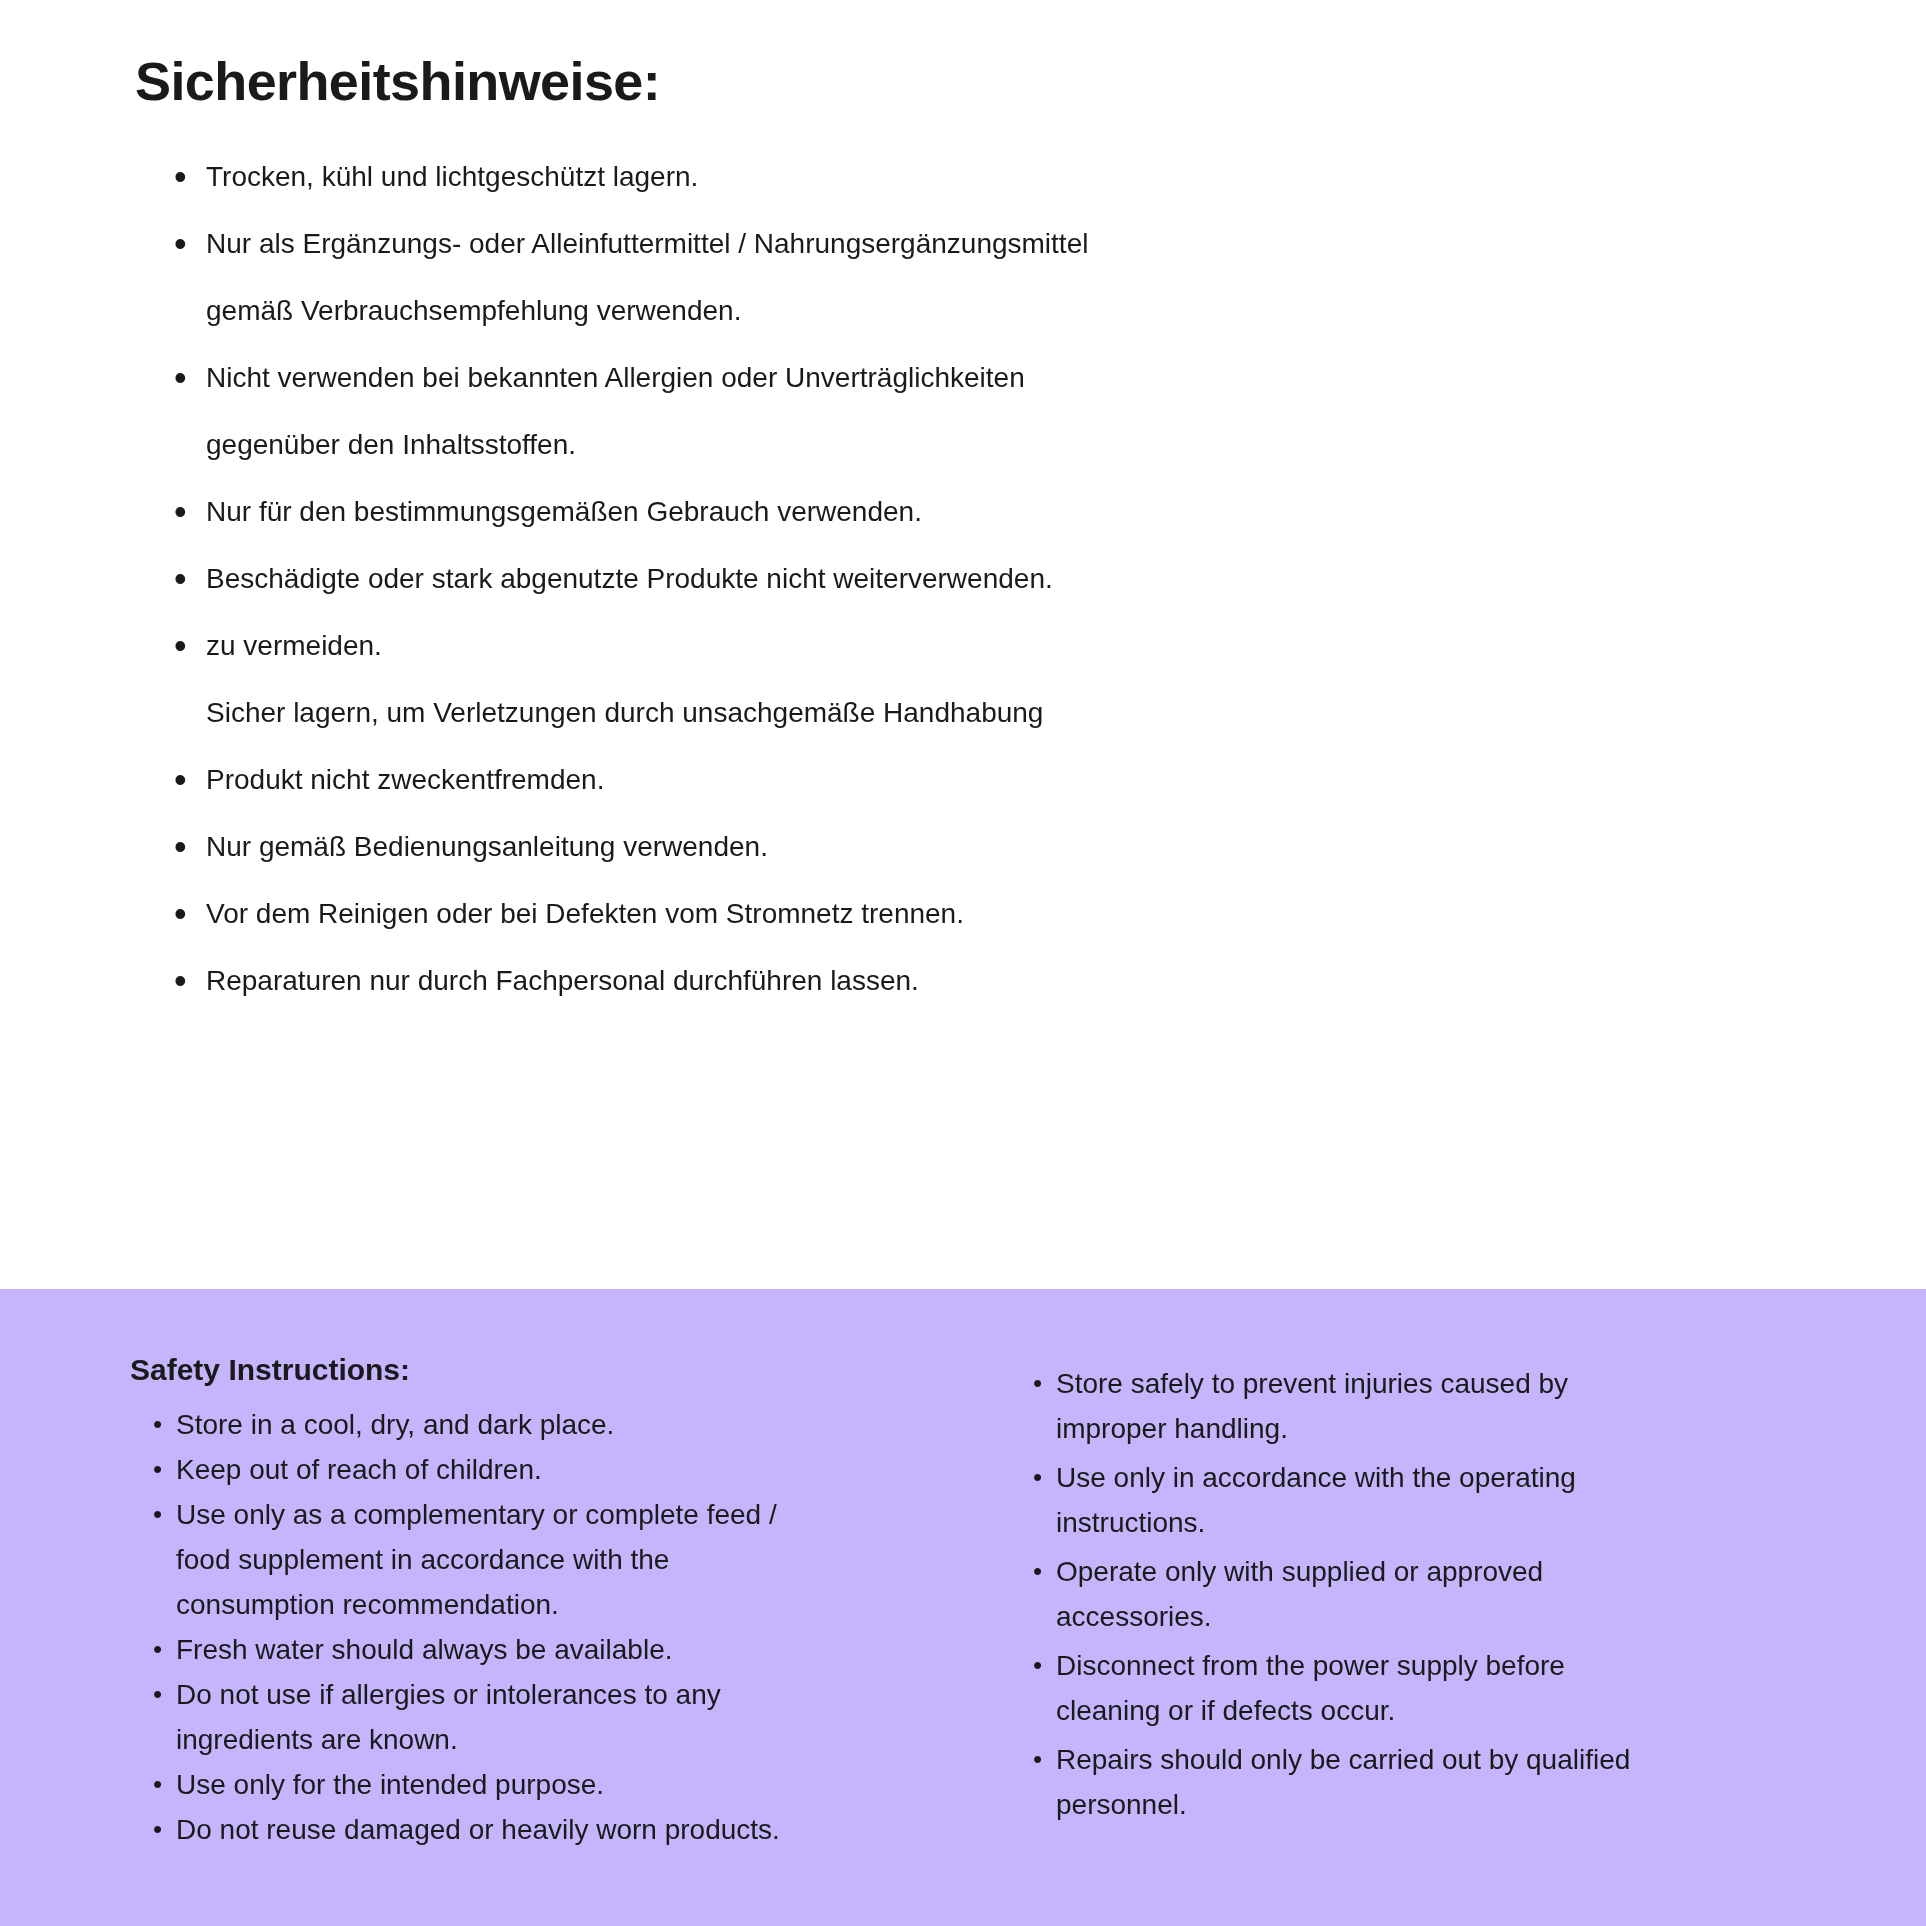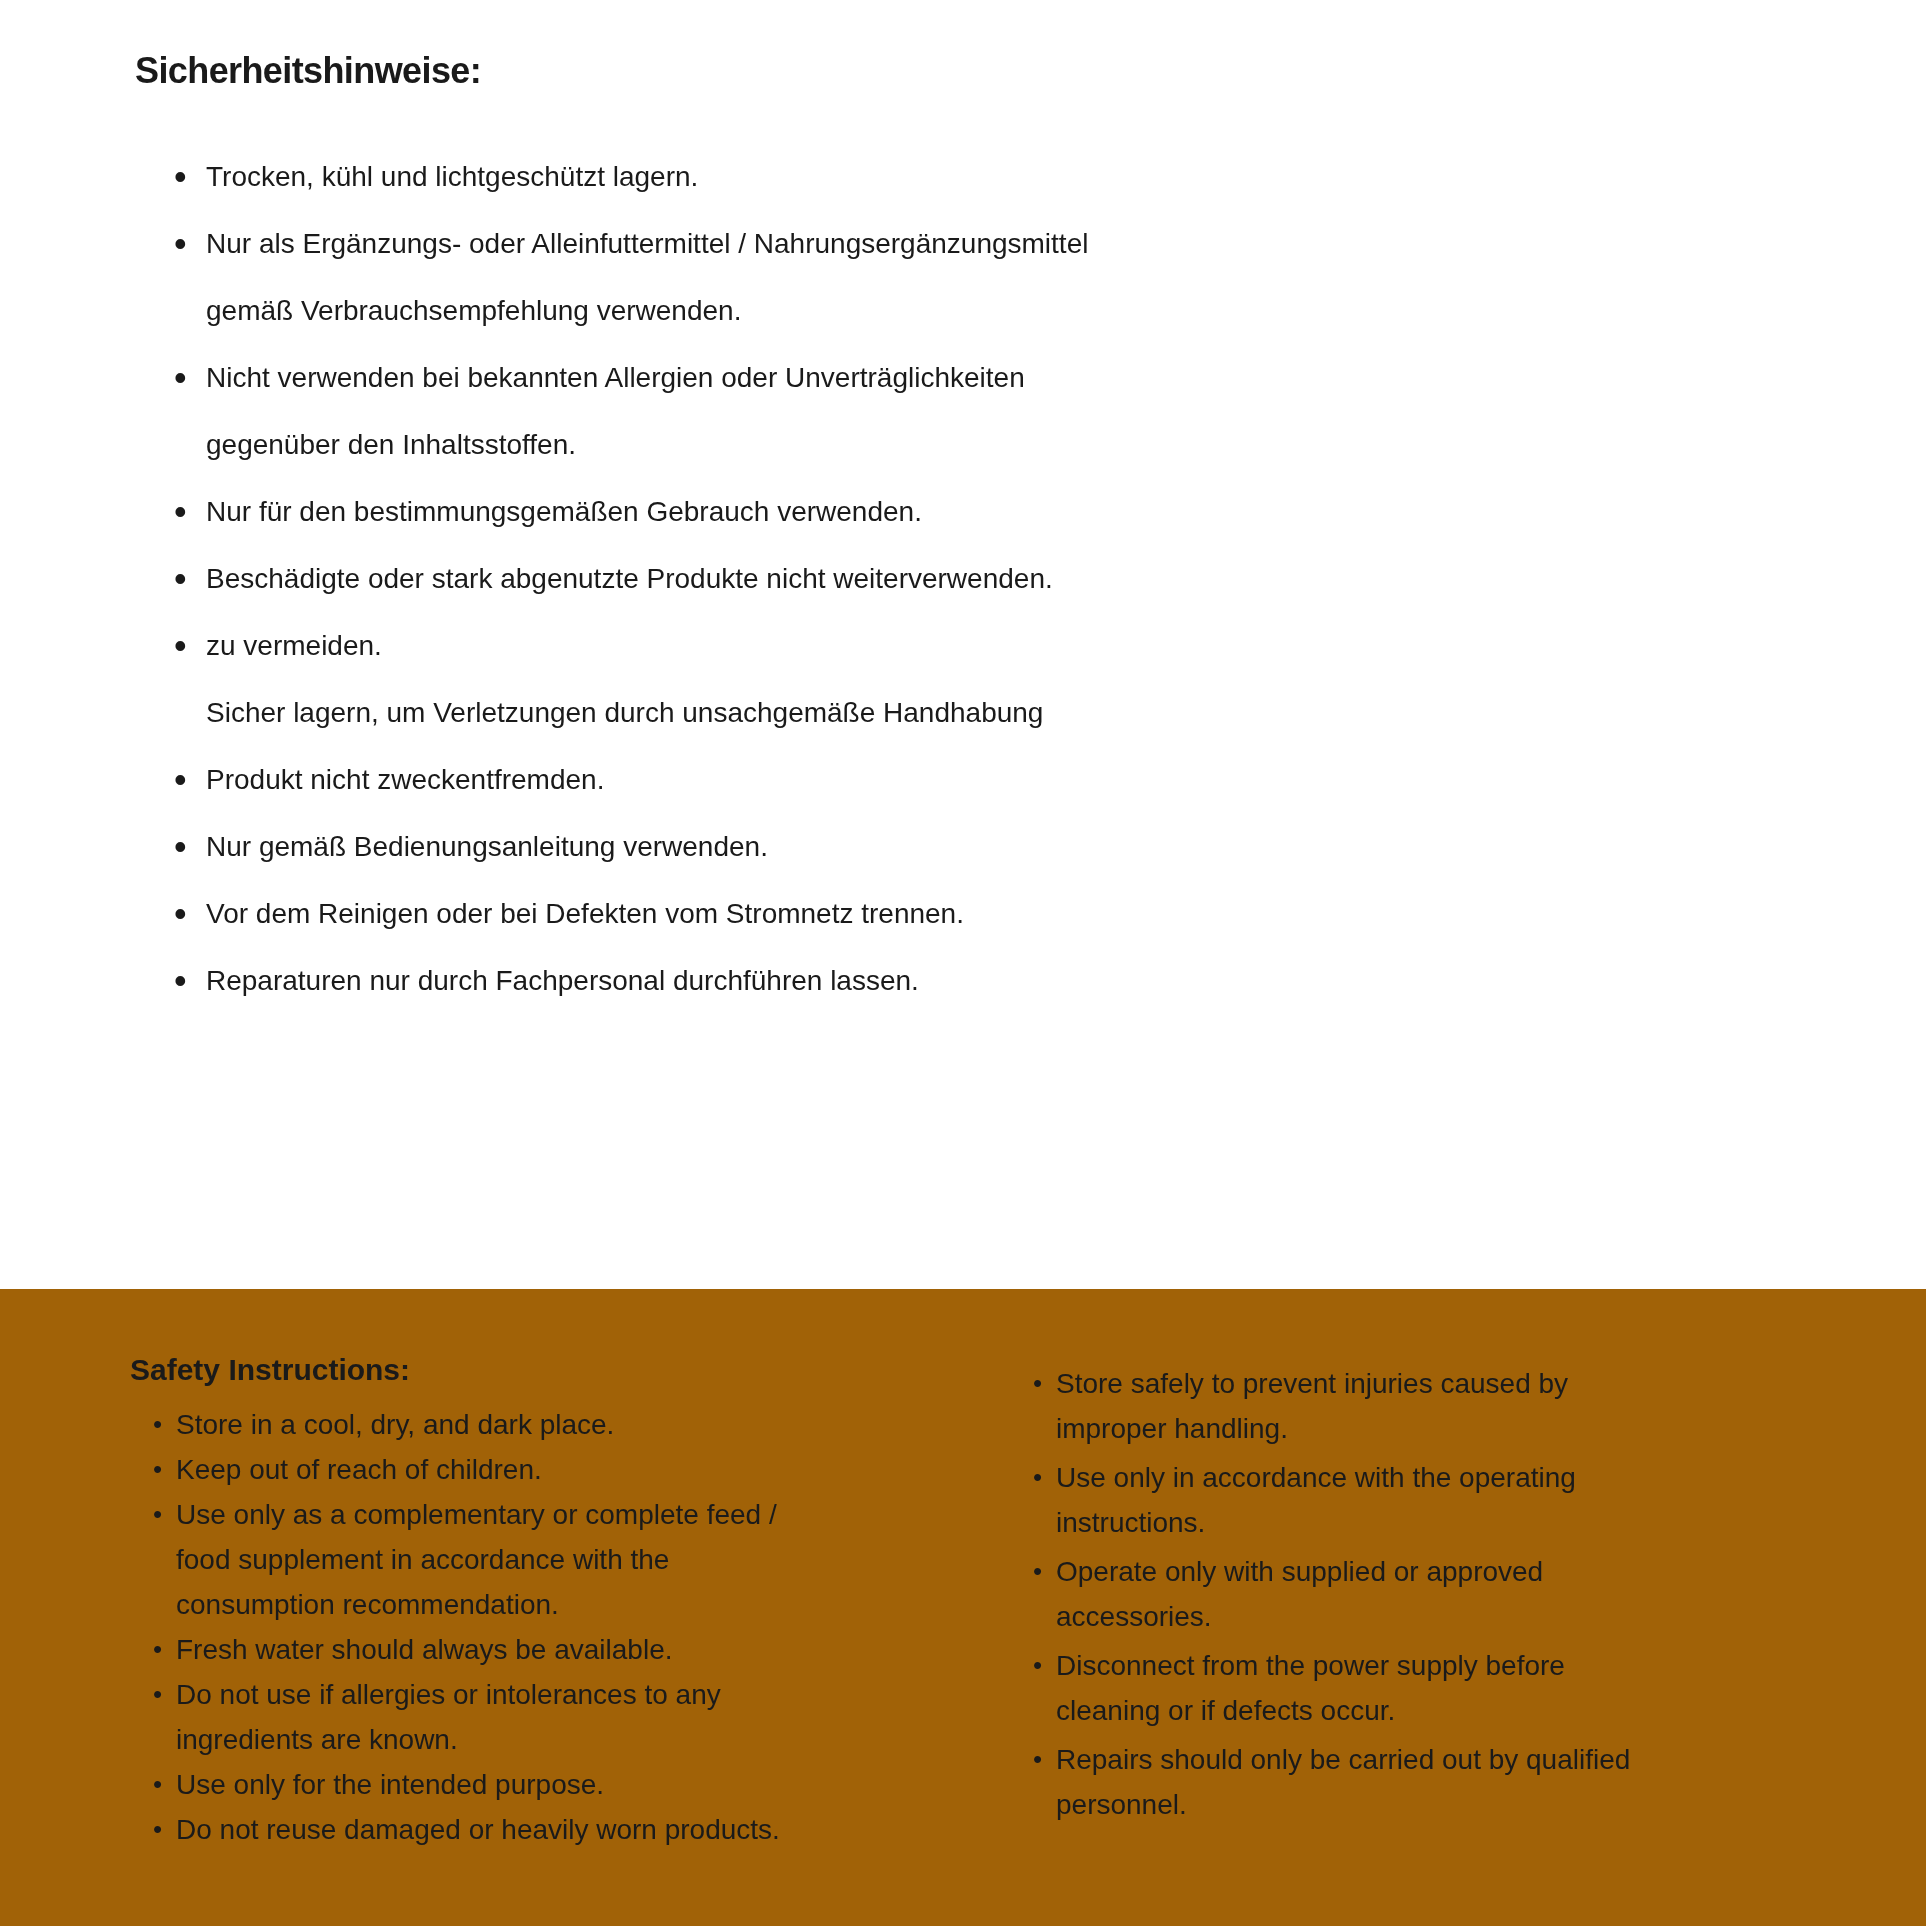--- a/index.html
+++ b/index.html
@@ -8,21 +8,21 @@
     position: relative;
     background: #ffffff;
     font-family: "Liberation Sans", sans-serif;
     color: #1a1a1a;
     overflow: hidden;
   }
   
   .de-title {
     position: absolute;
     left: 135px; top: 50px;
-    font-size: 36px;
+    font-size: 54px;
     font-weight: 700;
     letter-spacing: -0.6px;
     margin: 0;
   }
   .de-list {
     position: absolute;
     left: 169px; top: 143px;
     width: 1695px;
     margin: 0; padding: 0;
     list-style: none;
@@ -35,21 +35,21 @@
     content: "\2022";
     position: absolute; left: 5.1px; top: 0;
     font-size: 36px;
   }
   .ln { display: block; }
   
   .en-panel {
     position: absolute;
     left: 0; top: 1289px;
     width: 1926px; height: 638px;
-    background: #a16207;
+    background: #c4b5fd;
   }
   .en-col-left  { position: absolute; left: 130px;  top: 64px; width: 860px; }
   .en-col-right { position: absolute; left: 1025px; top: 64px; width: 876px; }
   .en-title {
     font-size: 30px;
     font-weight: 700;
     margin: 0 0 15.4px 0;
   }
   .en-list {
     margin: 8px; padding: 0;

